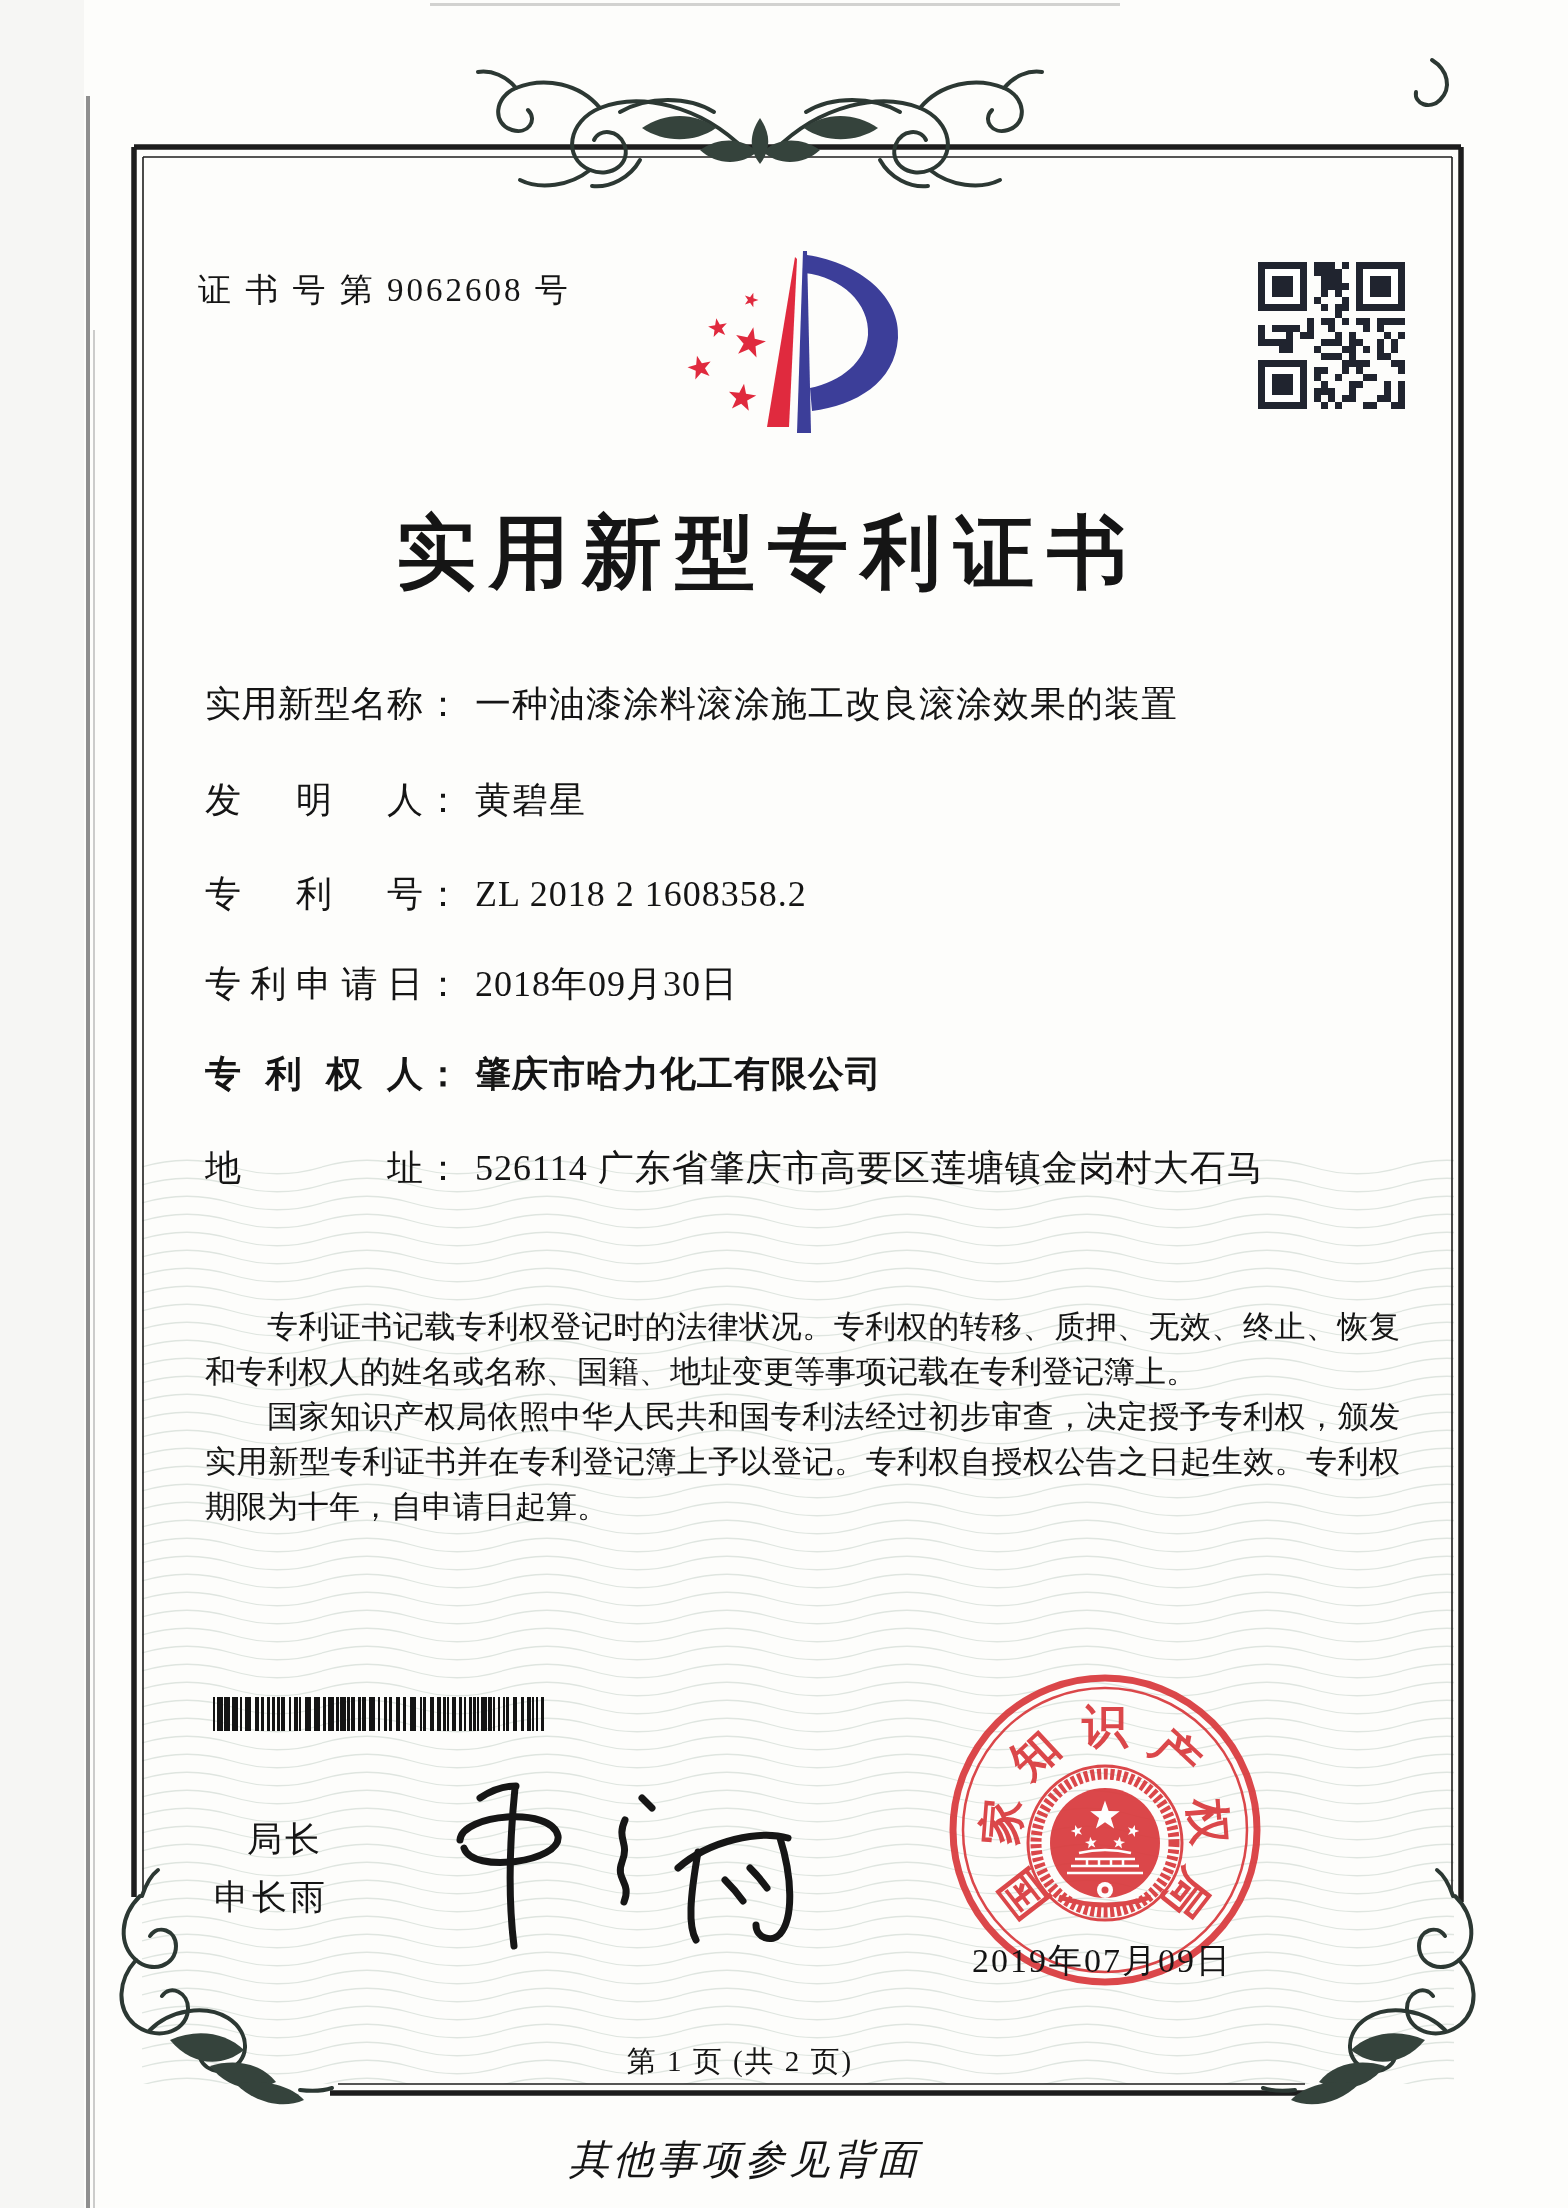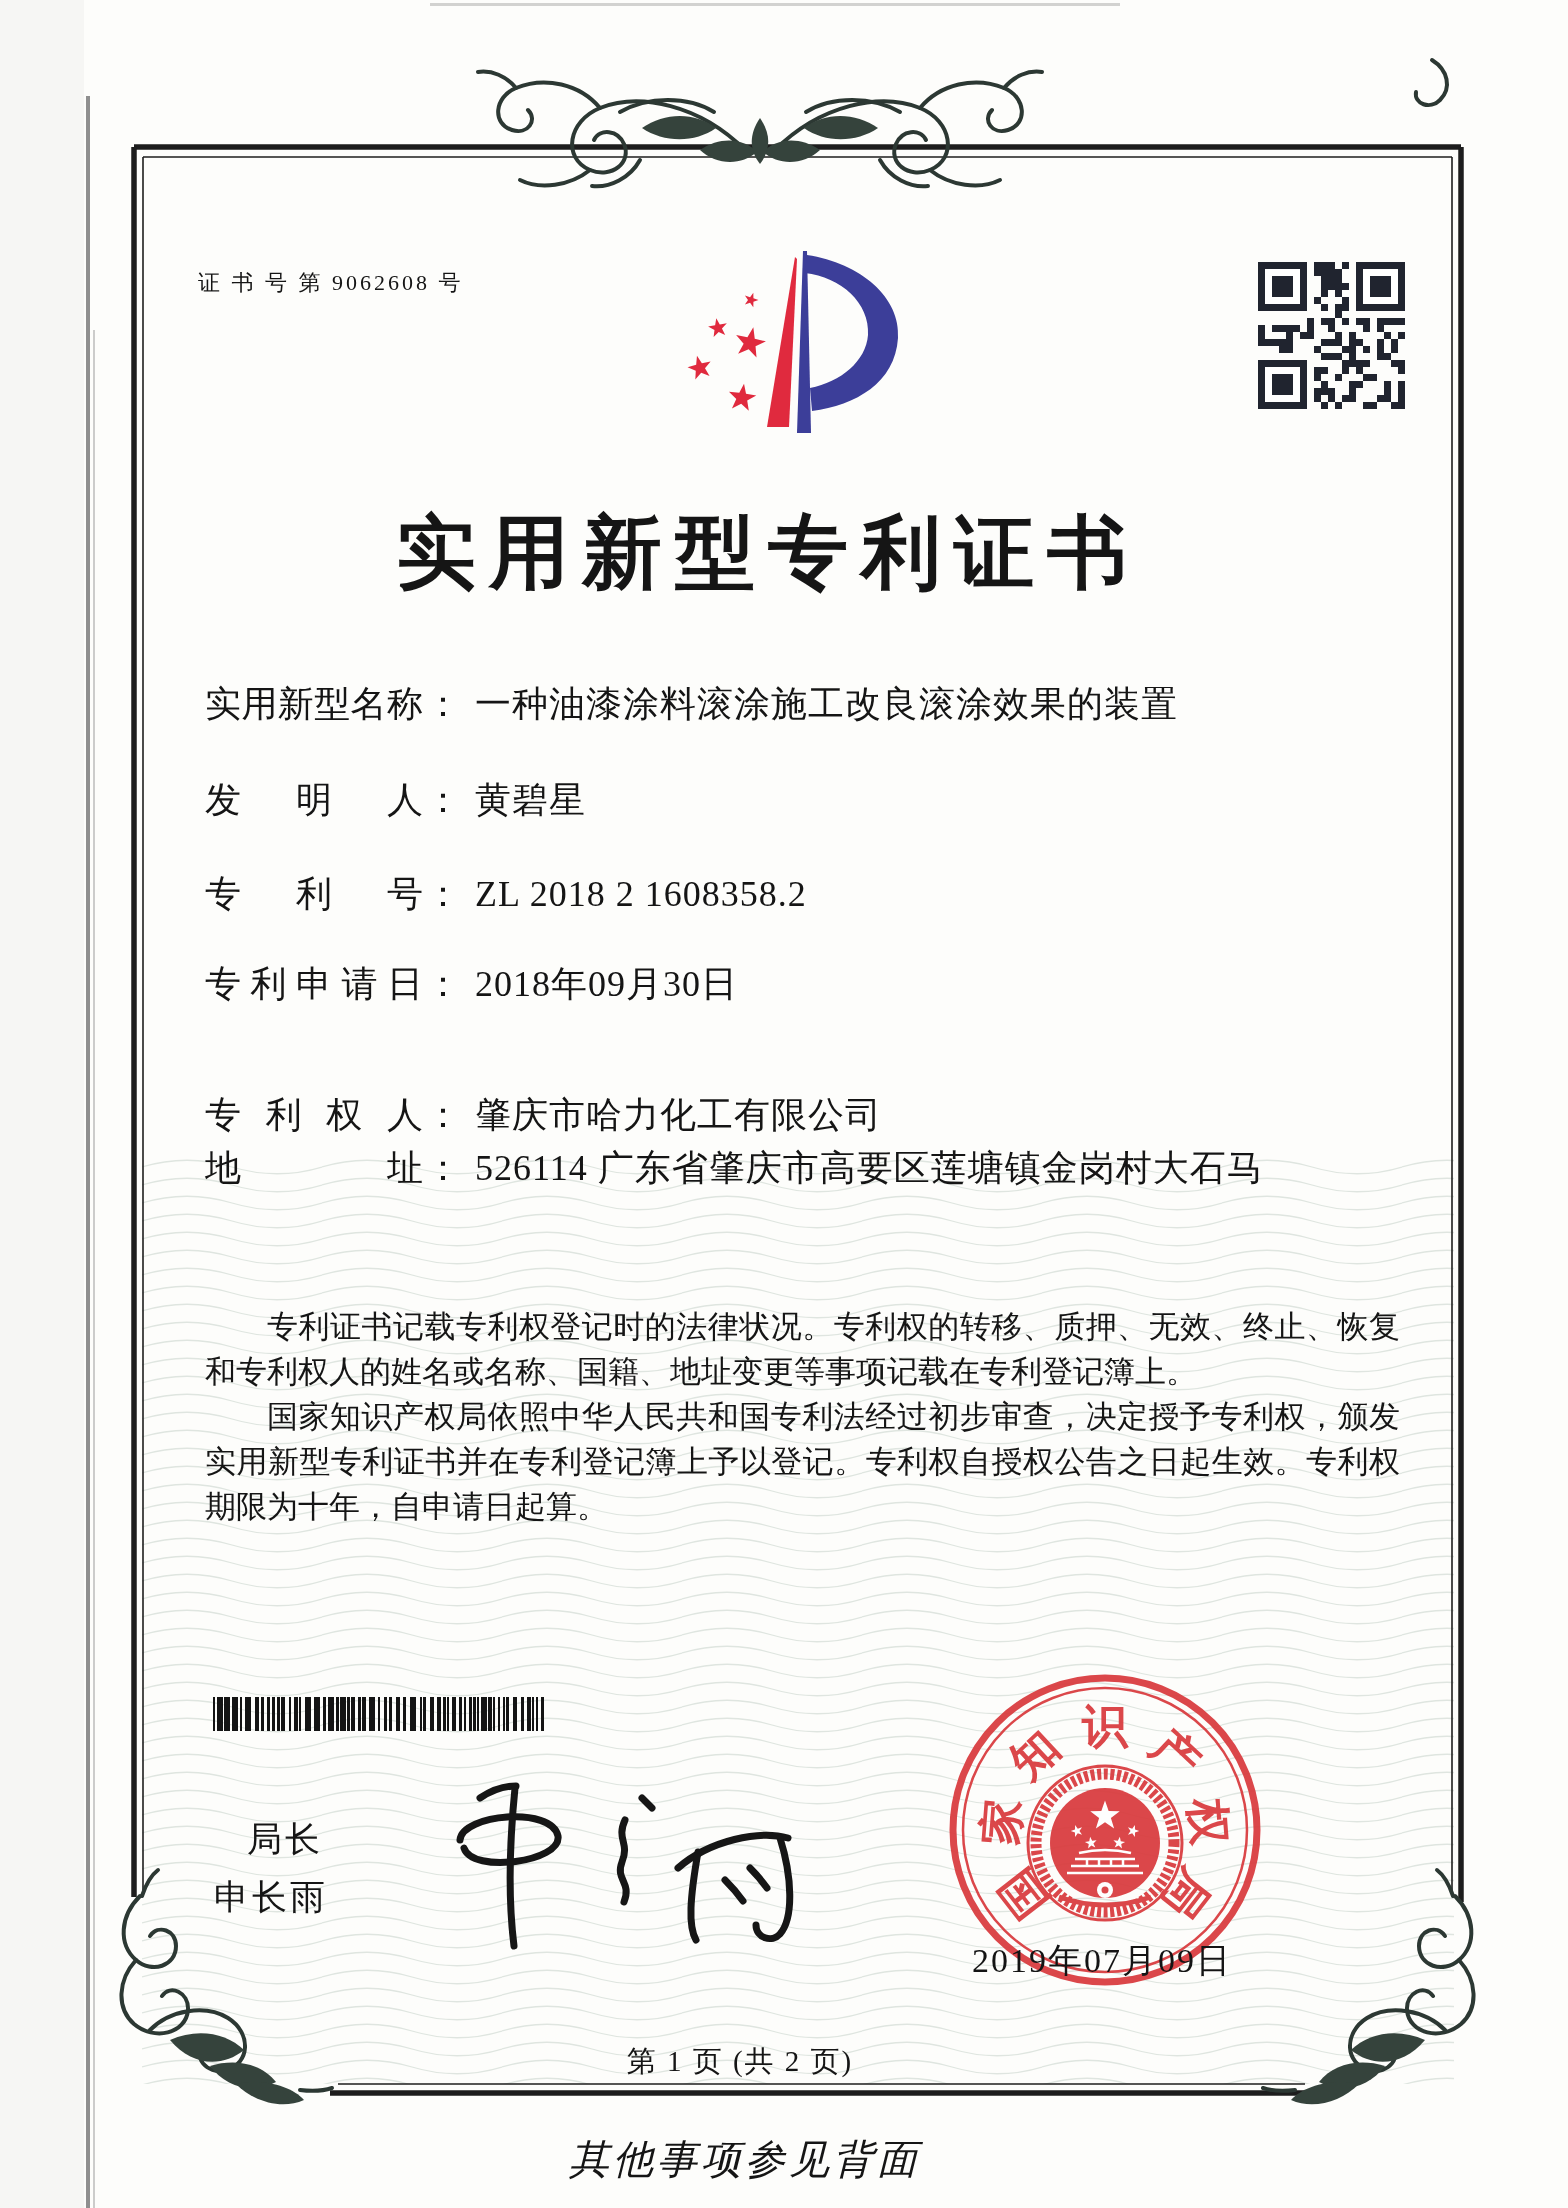--- a/index.html
+++ b/index.html
@@ -5,21 +5,21 @@
   html,body{margin:0;padding:0;background:#ffffff;}
   #page{position:relative;width:1568px;height:2208px;background:#fdfdfb;overflow:hidden;
         font-family:"Liberation Serif","DejaVu Serif",serif;color:#151515;}
   .abs{position:absolute;}
   
   .edge-band{left:0;top:0;width:84px;height:2208px;background:#f6f6f4;}
   .edge-line-dark{left:86px;top:96px;width:4px;height:2112px;background:#8f8f8f;}
   .edge-line-light{left:93px;top:330px;width:2px;height:1878px;background:#cccccb;}
   .top-hairline{left:430px;top:3px;width:690px;height:3px;background:#d2d2d0;}
   
-  .cert-no{left:198px;top:268px;font-size:22px;letter-spacing:3px;}
+  .cert-no{left:198px;top:268px;font-size:33px;letter-spacing:3px;}
   .title{left:0;top:500px;width:1496px;text-align:center;font-size:80px;font-weight:700;letter-spacing:13px;padding-left:20px;}
   .f-row{left:205px;font-size:36px;white-space:nowrap;}
   .f-label{display:inline-block;width:218px;text-align:justify;text-align-last:justify;}
   .f-colon{display:inline-block;margin:0 14px 0 2px;}
   .f-value{letter-spacing:1px;}
   .g-row{left:205px;top:1236px;font-size:36px;width:1210px;white-space:nowrap;}
   .g-pair2{position:absolute;left:595px;top:0;}
   .paras{left:205px;top:1304px;width:1195px;font-size:31px;line-height:45px;text-align:justify;}
   .paras p{margin:0;text-indent:2em;}
   .signer-title{left:214px;top:1816px;font-size:35px;letter-spacing:3px;margin-left:33px;}
@@ -246,21 +246,21 @@
   </div>
   <div class="abs f-row" style="top:776px;">
     <span class="f-label">发明人</span><span class="f-colon">：</span><span class="f-value">黄碧星</span>
   </div>
   <div class="abs f-row" style="top:870px;">
     <span class="f-label">专利号</span><span class="f-colon">：</span><span class="f-value">ZL 2018 2 1608358.2</span>
   </div>
   <div class="abs f-row" style="top:960px;">
     <span class="f-label">专利申请日</span><span class="f-colon">：</span><span class="f-value">2018年09月30日</span>
   </div>
-  <div class="abs f-row" style="top:1091px;">
+  <div class="abs f-row" style="top:1050px;font-weight:bold;">
     <span class="f-label">专利权人</span><span class="f-colon">：</span><span class="f-value">肇庆市哈力化工有限公司</span>
   </div>
   <div class="abs f-row" style="top:1144px;">
     <span class="f-label">地址</span><span class="f-colon">：</span><span class="f-value">526114 广东省肇庆市高要区莲塘镇金岗村大石马</span>
   </div>
 
 
   <div class="abs paras">
     <p>专利证书记载专利权登记时的法律状况。专利权的转移、质押、无效、终止、恢复和专利权人的姓名或名称、国籍、地址变更等事项记载在专利登记簿上。</p>
     <p>国家知识产权局依照中华人民共和国专利法经过初步审查，决定授予专利权，颁发实用新型专利证书并在专利登记簿上予以登记。专利权自授权公告之日起生效。专利权期限为十年，自申请日起算。</p>

